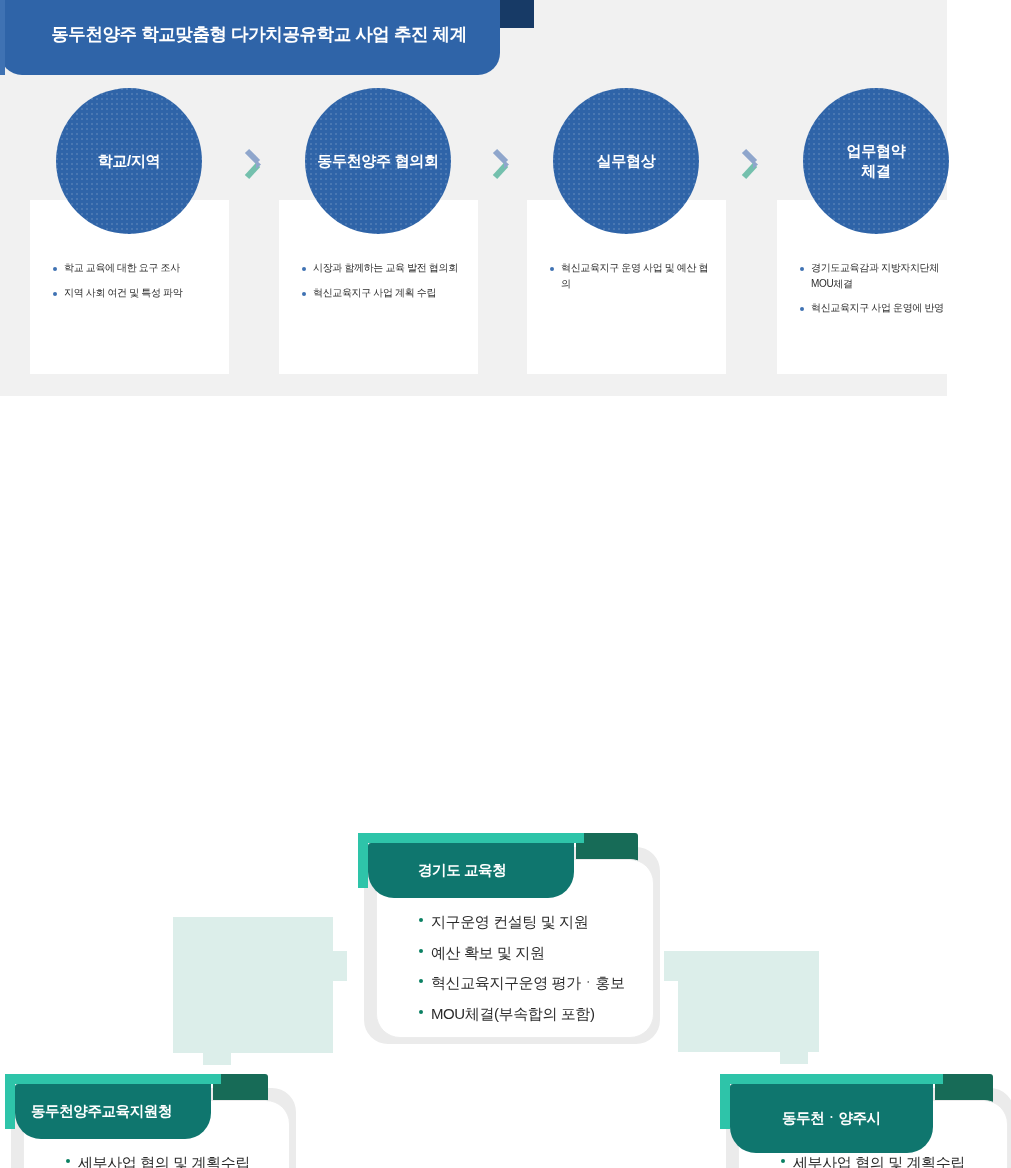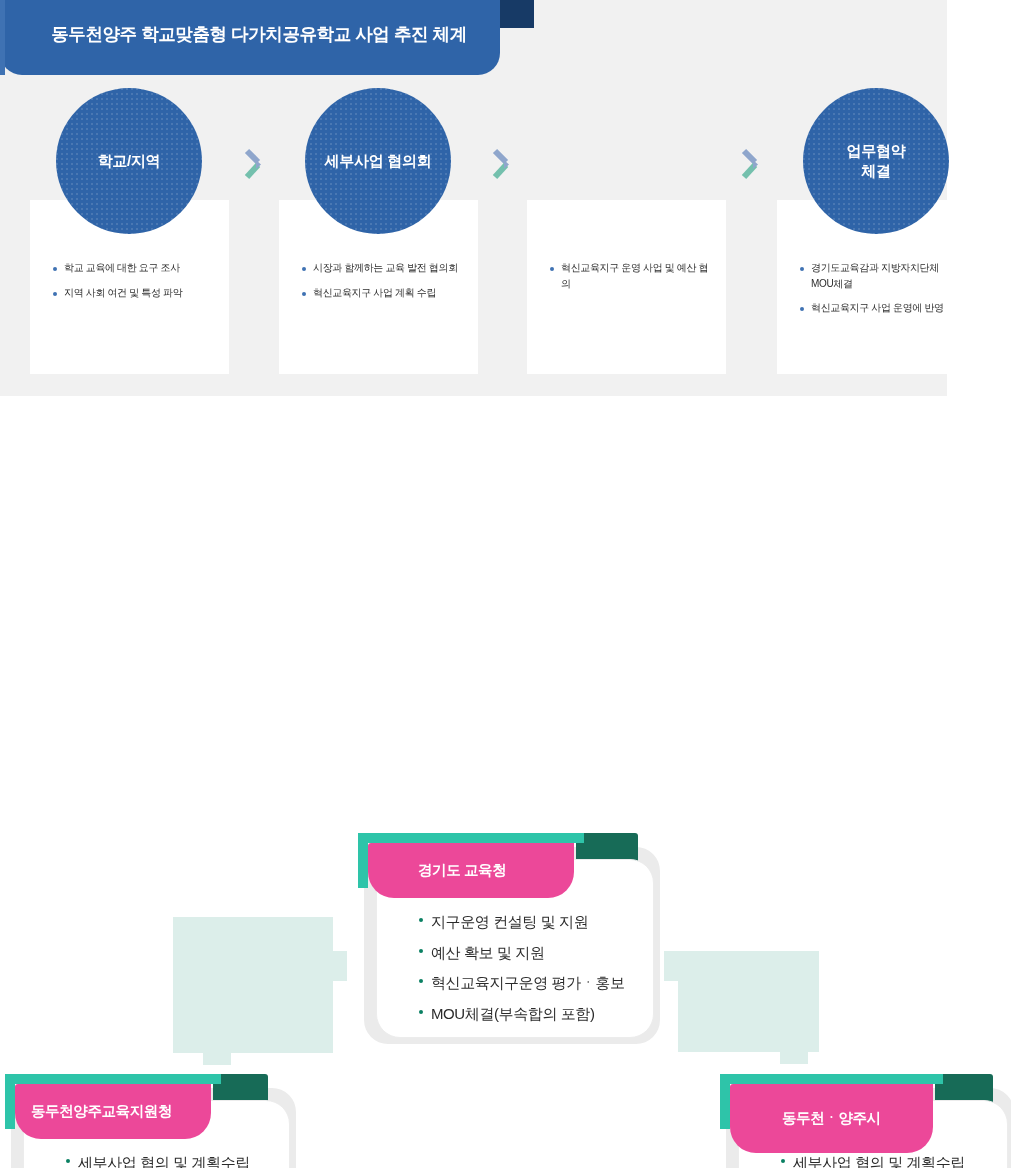--- a/index.html
+++ b/index.html
@@ -211,21 +211,21 @@
     position: absolute;
     left: 0;
     top: 0;
     width: 10px;
     background: #2ec4a9;
   }
   .gcard .header {
     position: absolute;
     left: 10px;
     top: 10px;
-    background: #ec4899;
+    background: #0f766e;
     border-bottom-left-radius: 26px;
     border-bottom-right-radius: 26px;
     border-top-left-radius: 3px;
     display: flex;
     align-items: center;
     color: #ffffff;
     font-size: 14.5px;
     font-weight: bold;
     letter-spacing: -0.4px;
   }
@@ -311,33 +311,34 @@
         <path d="M15 17 L4 29" stroke="#74c0ad" stroke-width="6" fill="none" stroke-linecap="butt"></path>
         <path d="M13 12 L18 16.5 L13 21 Z" fill="#8fa6cc"></path>
       </svg>
 
       <div class="step s2">
         <div class="bullets">
           <div class="bullet">시장과 함께하는 교육 발전 협의회</div>
           <div class="bullet">혁신교육지구 사업 계획 수립</div>
         </div>
       </div>
-      <div class="circle c2">세부사업 협의회</div>
+      <div class="circle c2">동두천양주 협의회</div>
 
       <svg class="chevron a2" viewBox="0 0 22 34">
         <path d="M4 3 L15 14" stroke="#8fa6cc" stroke-width="6" fill="none" stroke-linecap="butt"></path>
         <path d="M15 17 L4 29" stroke="#74c0ad" stroke-width="6" fill="none" stroke-linecap="butt"></path>
         <path d="M13 12 L18 16.5 L13 21 Z" fill="#8fa6cc"></path>
       </svg>
 
       <div class="step s3">
         <div class="bullets">
           <div class="bullet">혁신교육지구 운영 사업 및 예산 협의</div>
         </div>
       </div>
+      <div class="circle c3">실무협상</div>
 
       <svg class="chevron a3" viewBox="0 0 22 34">
         <path d="M4 3 L15 14" stroke="#8fa6cc" stroke-width="6" fill="none" stroke-linecap="butt"></path>
         <path d="M15 17 L4 29" stroke="#74c0ad" stroke-width="6" fill="none" stroke-linecap="butt"></path>
         <path d="M13 12 L18 16.5 L13 21 Z" fill="#8fa6cc"></path>
       </svg>
 
       <div class="step s4">
         <div class="bullets">
           <div class="bullet">경기도교육감과 지방자치단체 MOU체결</div>

